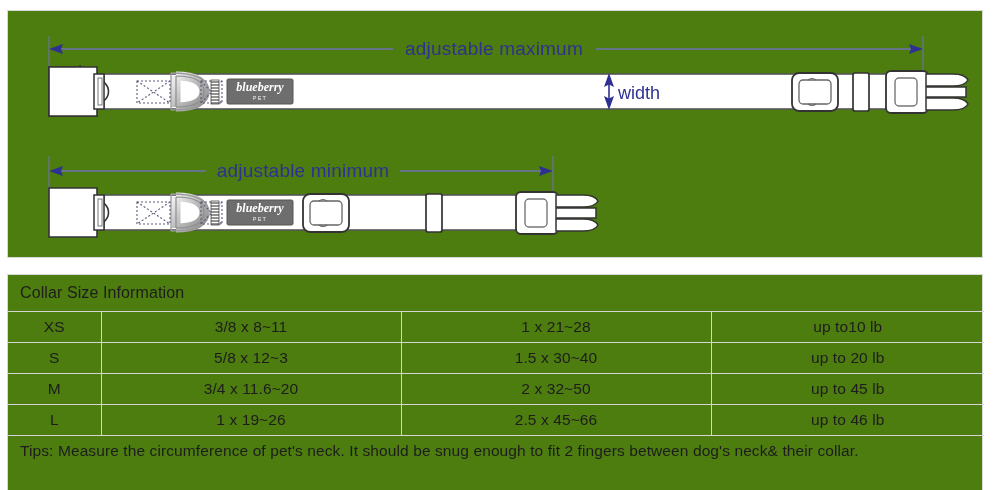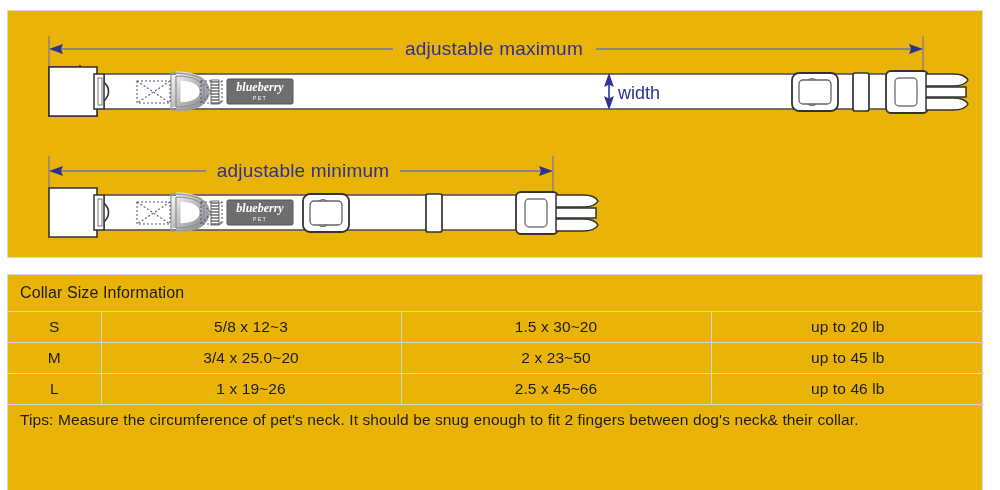--- a/index.html
+++ b/index.html
@@ -9,21 +9,21 @@
     font-family:"Liberation Sans", sans-serif;
     -webkit-font-smoothing:antialiased;
     overflow:hidden;
   }
   #page{position:relative;width:1000px;height:490px;background:#fff;}
 
   
   .frame{
     position:absolute;
     border:1px solid #d9d9d9;
-    background:#eab308;
+    background:#4d7c0f;
     box-sizing:border-box;
   }
   #diagram-frame{left:7px;top:10px;width:976px;height:248px;}
   #table-frame{left:7px;top:274px;width:976px;height:221px;}
 
   
   .dia{position:absolute;left:0;top:0;width:976px;height:248px;}
 
   
   table.size-table{
@@ -237,29 +237,35 @@
           <col class="c2">
           <col class="c3">
           <col class="c4">
       </colgroup>
       <tbody>
         <tr class="caption-row">
           <td colspan="4">Collar Size Information</td>
         </tr>
 
         <tr class="data-row">
+          <td>XS</td>
+          <td>3/8 x 8~11</td>
+          <td>1 x 21~28</td>
+          <td>up to10 lb</td>
+        </tr>
+        <tr class="data-row">
           <td>S</td>
           <td>5/8 x 12~3</td>
-          <td>1.5 x 30~20</td>
+          <td>1.5 x 30~40</td>
           <td>up to 20 lb</td>
         </tr>
         <tr class="data-row">
           <td>M</td>
-          <td>3/4 x 25.0~20</td>
-          <td>2 x 23~50</td>
+          <td>3/4 x 11.6~20</td>
+          <td>2 x 32~50</td>
           <td>up to 45 lb</td>
         </tr>
         <tr class="data-row">
           <td>L</td>
           <td>1 x 19~26</td>
           <td>2.5 x 45~66</td>
           <td>up to 46 lb</td>
         </tr>
 
         <tr class="tips-row">

